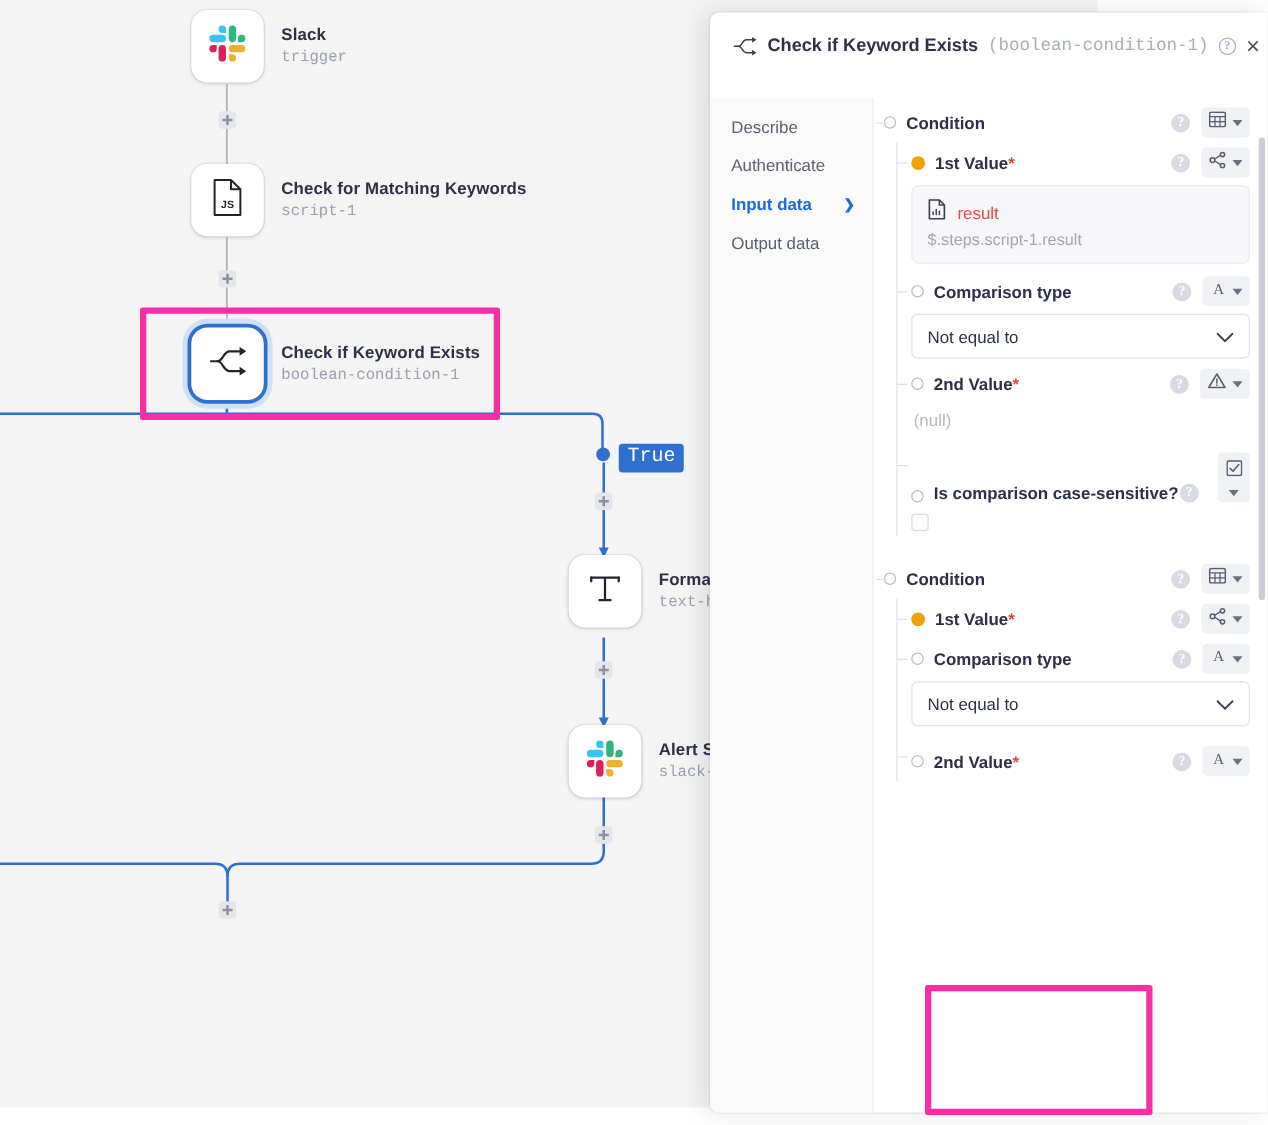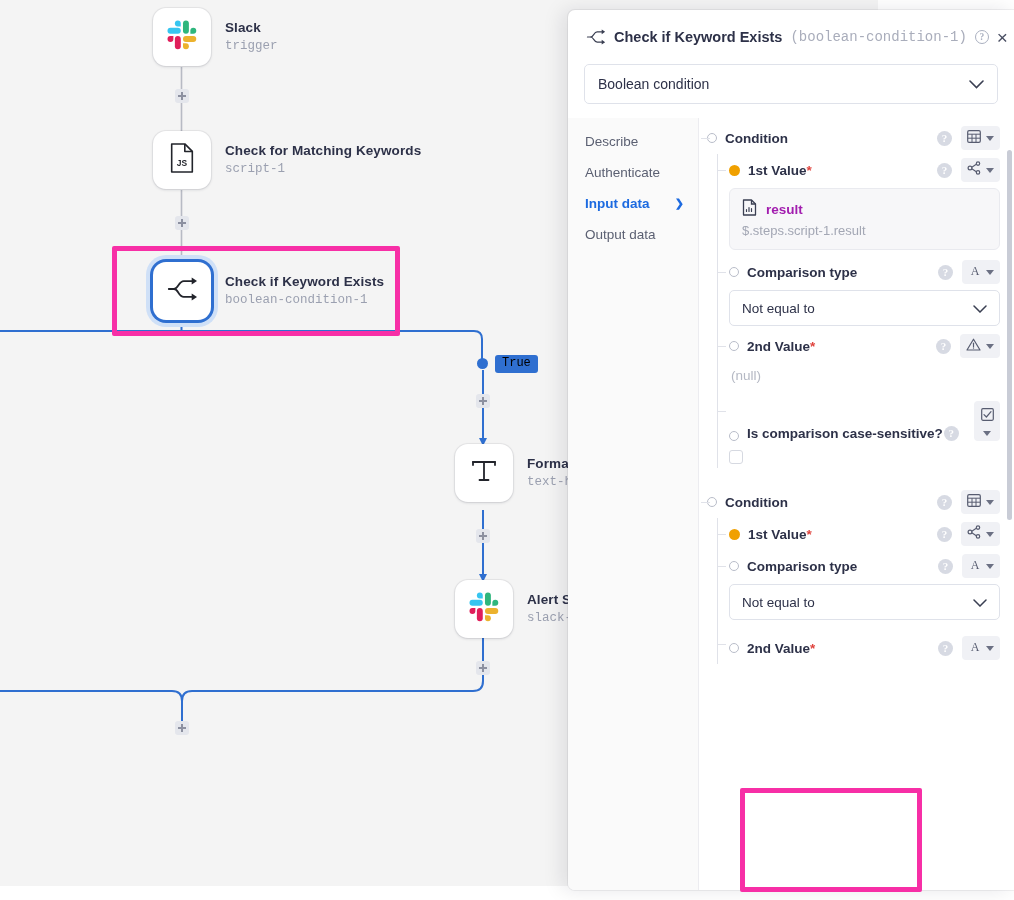--- a/index.html
+++ b/index.html
@@ -60,23 +60,23 @@
     display:flex; align-items:center; justify-content:center;
   }
   .plus::before, .plus::after {
     content:''; position:absolute; background:#8c90a0;
   }
   .plus::before { width:8px; height:1.6px; }
   .plus::after  { width:1.6px; height:8px; }
 
   .true-badge {
     position:absolute;
-    background:#2f6fd0; color:#000000;
+    background:#2f6fd0; color:#ffffff;
     font-family:"Liberation Mono", monospace;
-    font-size:12px; padding:2px 7px 3px; border-radius:3px;
+    font-size:16px; padding:2px 7px 3px; border-radius:3px;
     line-height:1.1;
   }
   .branch-dot {
     position:absolute; width:11px; height:11px; border-radius:50%;
     background:#2f6fd0;
   }
 
   svg.wires { position:absolute; left:0; top:0; width:878px; height:886px; pointer-events:none; }
 
   
@@ -172,21 +172,21 @@
     display:flex; align-items:center; justify-content:center; gap:5px; padding:0 6px;
     color:#575c70;
   }
   .caret-dn { width:0;height:0;border-left:4px solid transparent;border-right:4px solid transparent;border-top:5px solid #6b7083; }
 
   .val-card {
     background:#f7f7f9; border:1px solid #e9eaef; border-radius:6px;
     padding: 10px 12px 11px; margin: 2px 0 6px 0;
   }
   .val-card-top { display:flex; align-items:center; gap:9px; }
-  .val-card-name { font-size:13.5px; font-weight:700; color:#a21caf;text-align:center; }
+  .val-card-name { font-size:13.5px; font-weight:400; color:#ef4444;text-align:center; }
   .val-card-path { font-size:13px; color:#a3a7b4; margin-top:3px; }
 
   .sel-box {
     border:1px solid #dfe2ea; border-radius:5px; height:36px;
     display:flex; align-items:center; padding: 12px 12px;
     font-size:13.5px; color:#2d3148; margin: 2px 0 4px 0; background:#fff;
   }
   .sel-box .chev { margin-left:auto; }
 
   .null-text { font-size:13.5px; color:#b5b9c4; padding: 6px 0 4px 2px; }
@@ -360,28 +360,20 @@
           <polygon points="27,1 33,5 27,9" fill="#3a3f52"></polygon>
           <polygon points="27,19 33,23 27,27" fill="#3a3f52"></polygon>
         </svg>
       </span>
       <span class="hdr-title">Check if Keyword Exists</span>
       <span class="hdr-id">(boolean-condition-1)</span>
       <span class="help-circle">?</span>
       <span id="close-btn">×</span>
     </div>
 
-    <div id="type-select">
-      <span>Boolean condition</span>
-      <span class="chev">
-        <svg width="15" height="9" viewBox="0 0 15 9">
-            <path d="M1 1l6.5 6.5L14 1" fill="none" stroke="#3a3f52" stroke-width="1.6" stroke-linecap="round"></path>
-          </svg>
-      </span>
-    </div>
 
     <div id="panel-body">
 
       <div id="panel-nav">
         <div class="nav-item">
           <span>Describe</span>
         </div>
         <div class="nav-item">
           <span>Authenticate</span>
         </div>

